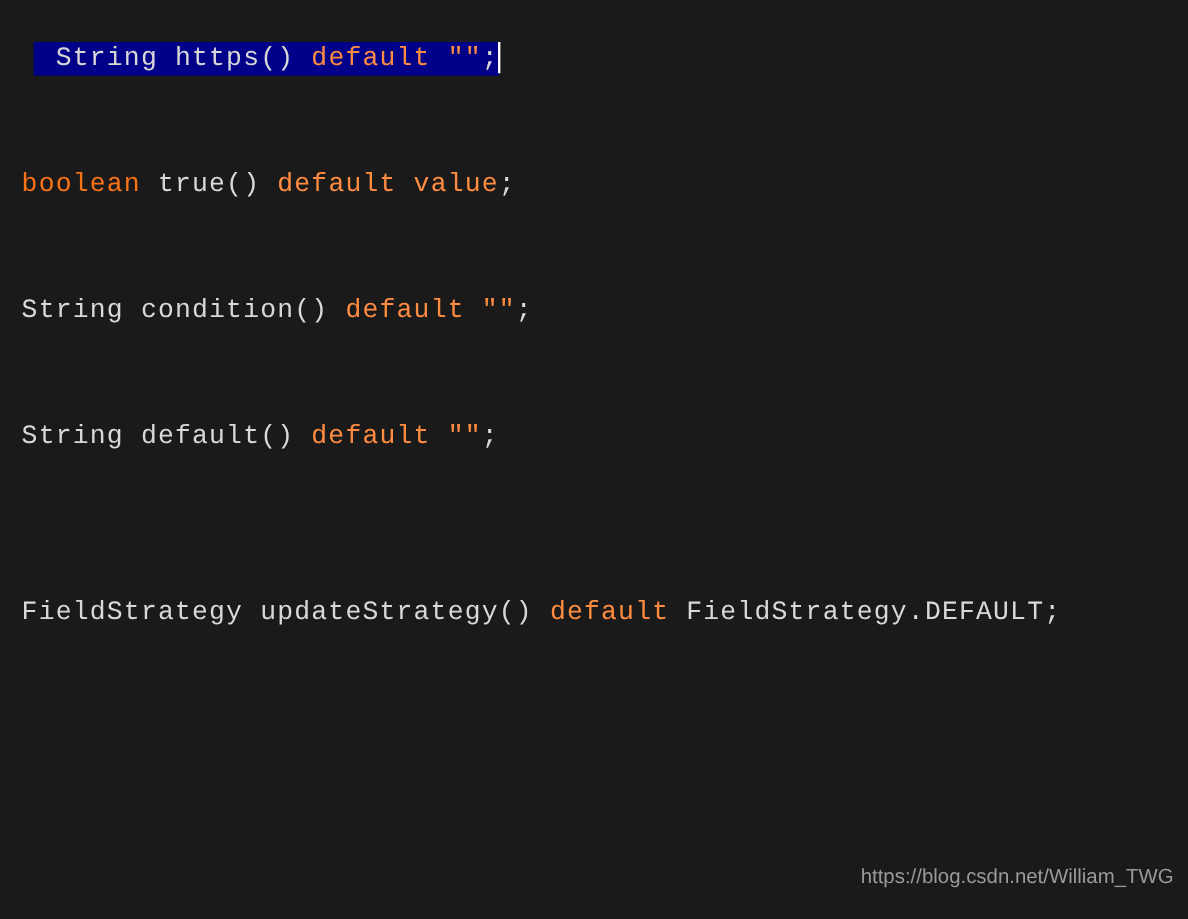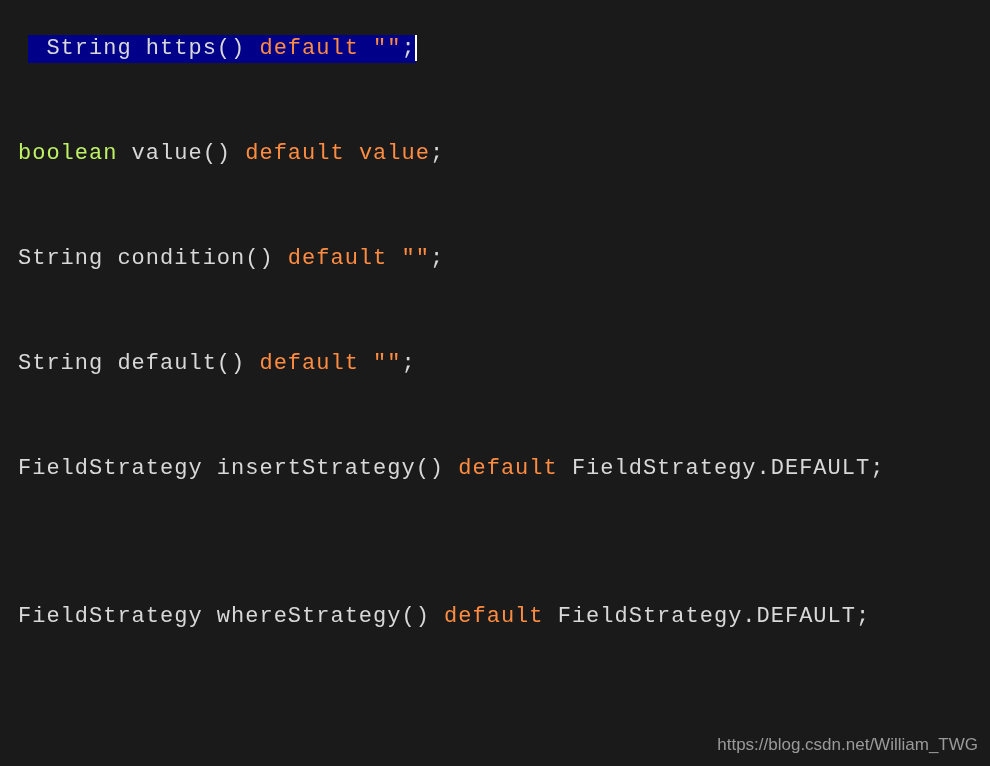--- a/index.html
+++ b/index.html
@@ -20,80 +20,77 @@
     color:#d8d8d8;
     font-weight:400;
   }
   .blank{height:42px;}
   .hl{
     background:#000088;
     display:inline-block;
     min-width:332px;
   }
   .kw{color:#ff8c40;margin-top:40px;}
-  .kw2{color:#bef264;}
+  .kw2{color:#f97316;}
   .str{color:#ff8c40;}
   .cursor{
     display:inline-block;
     width:2px;height:26px;
     background:#ffffff;
     vertical-align:middle;
     margin-left:-1px;
   }
   .watermark{
     position:absolute;
-    bottom:10px;
+    bottom:24px;
     right:12px;
     color:#9a9a9a;
     font-family:Arial,sans-serif;
     font-size:17px;
     letter-spacing:0;
   }
 </style>
 </head>
 <body>
 
 <div class="code-area">
 
 <div class="line" style="padding-top:6px;padding-left:0;">
   <span class="hl"><span style="padding-left:18px;"></span><span>String https() </span><span class="kw">default</span><span class="str"> ""</span><span>;</span></span><span class="cursor"></span>
 </div>
 
 <div class="blank"></div>
 
 <div class="line">
-<span class="kw2">boolean</span><span> value() </span><span class="kw">default</span><span> </span><span class="kw">value</span><span>;</span>
+<span class="kw2">boolean</span><span> true() </span><span class="kw">default</span><span> </span><span class="kw">value</span><span>;</span>
 </div>
 
 <div class="blank"></div>
 
 <div class="line">
 <span>String condition() </span><span class="kw">default</span><span class="str"> ""</span><span>;</span>
 </div>
 
 <div class="blank"></div>
 
 <div class="line">
 <span>String default() </span><span class="kw">default</span><span class="str"> ""</span><span>;</span>
 </div>
 
 <div class="blank"></div>
 
+
+<div class="blank"></div>
+
 <div class="line">
-<span>FieldStrategy insertStrategy() </span><span class="kw">default</span><span> FieldStrategy.DEFAULT;</span>
+<span>FieldStrategy updateStrategy() </span><span class="kw">default</span><span> FieldStrategy.DEFAULT;</span>
 </div>
 
 <div class="blank"></div>
 
-
-<div class="blank"></div>
-
-<div class="line">
-<span>FieldStrategy whereStrategy() </span><span class="kw">default</span><span> FieldStrategy.DEFAULT;</span>
-</div>
 
 <div class="blank"></div>
 
 <div class="line">
 
 </div>
 
 </div>
 
 <div class="watermark">https://blog.csdn.net/William_TWG</div>

